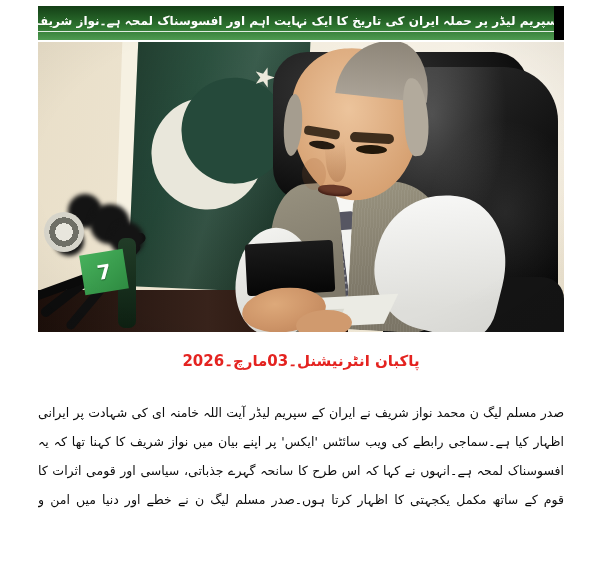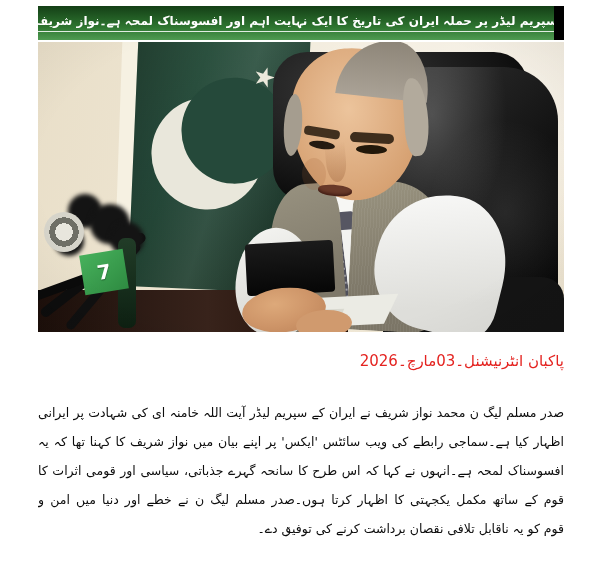--- a/index.html
+++ b/index.html
@@ -111,22 +111,22 @@
         background:radial-gradient(circle at 50% 50%,#e8e6dd 0 31%,#6f6f66 31% 52%,#d6d4ca 52%);}
   .bottle{left:80px;top:196px;width:18px;height:90px;border-radius:7px;
           background:linear-gradient(180deg,#203c26,#0c2011);}
   .mic-cube{left:44px;top:210px;width:44px;height:40px;transform:rotate(-9deg);
             background:linear-gradient(145deg,#43b259,#2a8c3e);
             display:flex;align-items:center;justify-content:center;
             color:#ffffff;font-weight:bold;font-size:20px;text-shadow:0 1px 1px rgba(0,0,0,.4);}
   .vignette{inset:0;background:radial-gradient(ellipse at 50% 45%,transparent 70%,rgba(0,0,0,.06) 100%);}
 
   
-  .dateline{left:38px;top:352px;width:526px;direction:rtl;
-            color:#e42320;font-weight:normal;font-size:15px;}
+  .dateline{left:38px;top:352px;width:526px;text-align:center;direction:rtl;
+            color:#e42320;font-weight:bold;font-size:15px;}
 
   
   .article{left:38px;top:398px;width:526px;direction:rtl;color:#0d0d0d;font-size:12.5px;}
   .article .line{line-height:29px;max-height:29px;overflow:hidden;
                  text-align:justify;text-align-last:justify;text-justify:inter-word;}
   .article .line.last{text-align-last:right;}
 </style>
 </head>
 <body>
 
@@ -196,14 +196,13 @@
   </div>
 </div>
 
 <div class="abs dateline">پاکبان انٹرنیشنل۔03مارچ۔2026</div>
 
 <div class="abs article">
   <div class="line">صدر مسلم لیگ ن محمد نواز شریف نے ایران کے سپریم لیڈر آیت اللہ خامنہ ای کی شہادت پر ایرانی حکومت اور عوام سے تعزیت اور ہمدردی کا</div>
   <div class="line">اظہار کیا ہے۔سماجی رابطے کی ویب سائٹس 'ایکس' پر اپنے بیان میں نواز شریف کا کہنا تھا کہ یہ ایران کی تاریخ کا ایک نہایت اہم اور</div>
   <div class="line">افسوسناک لمحہ ہے۔انہوں نے کہا کہ اس طرح کا سانحہ گہرے جذباتی، سیاسی اور قومی اثرات کا حامل ہوتا ہے، غم کی اس گھڑی میں ایرانی</div>
   <div class="line">قوم کے ساتھ مکمل یکجہتی کا اظہار کرتا ہوں۔صدر مسلم لیگ ن نے خطے اور دنیا میں امن و استحکام کی اہمیت پر زور دیتے ہوئے کہا کہ اللہ ایرانی</div>
-  <div class="line last">قوم کو یہ ناقابل تلافی نقصان برداشت کرنے کی توفیق دے۔</div>
 </div>
 
 </body></html>

